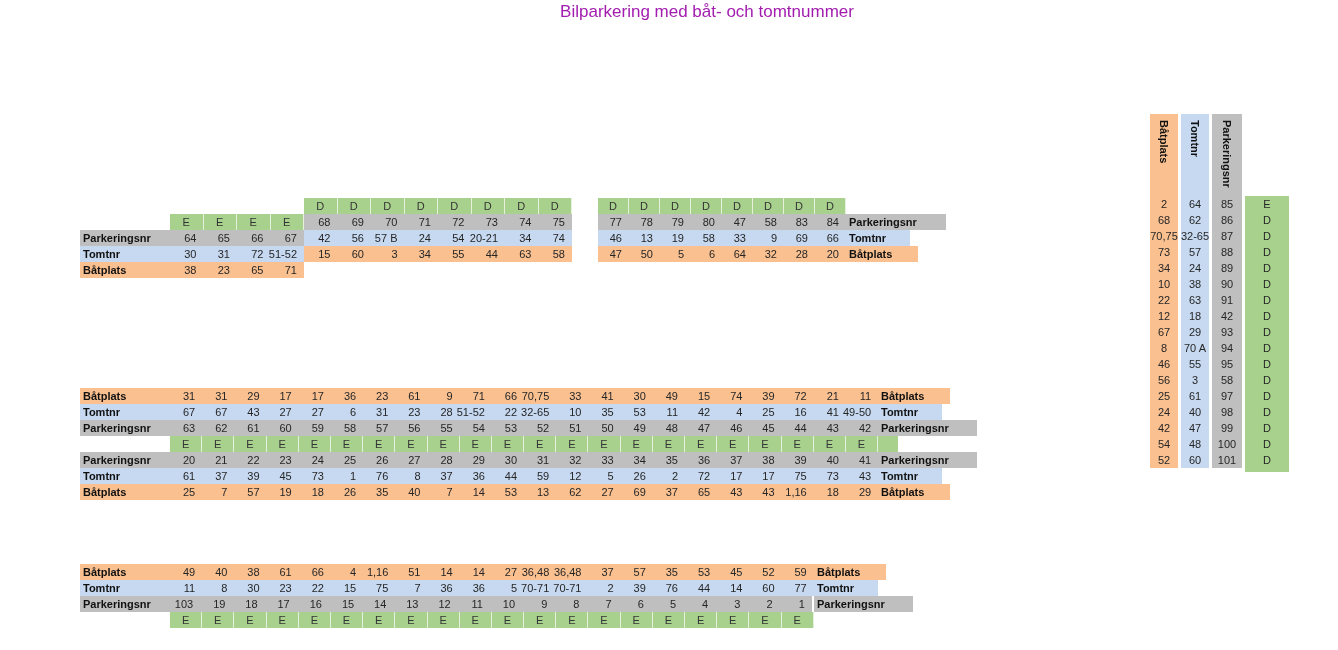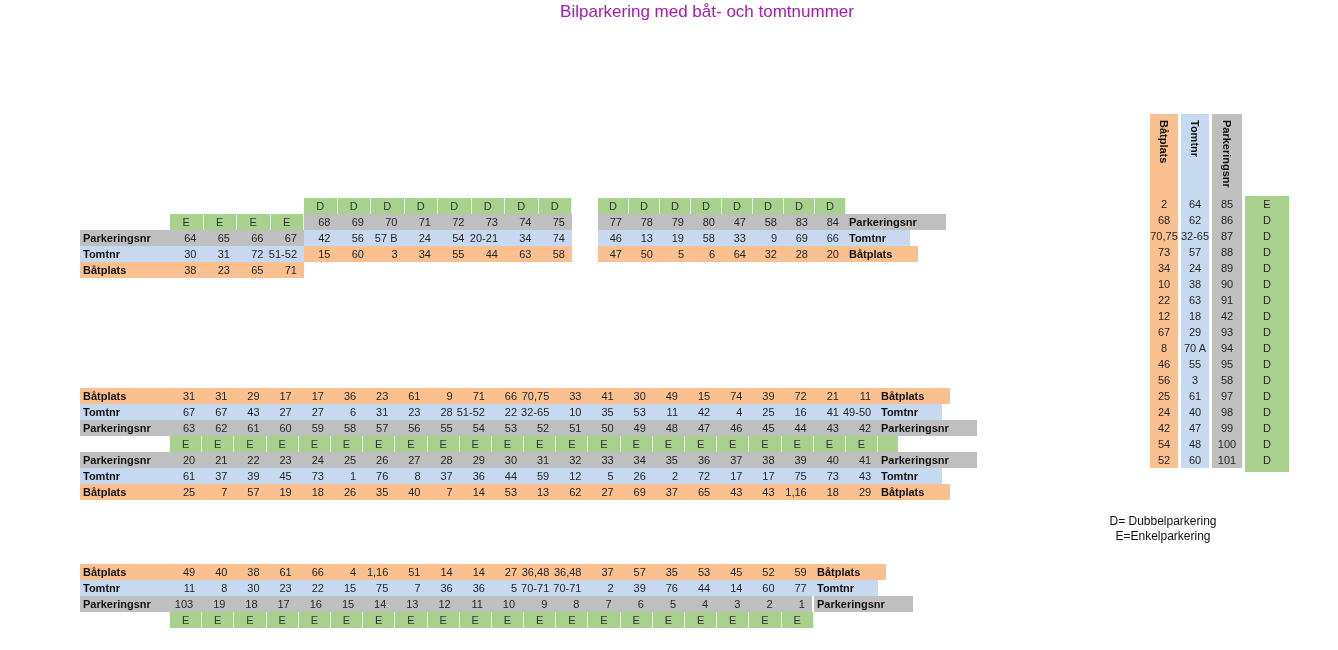--- a/index.html
+++ b/index.html
@@ -508,18 +508,14 @@
       <span class="vcell">D</span>
       <span class="vcell">D</span>
       <span class="vcell">D</span>
       <span class="vcell">D</span>
       <span class="vcell">D</span>
       <span class="vcell">D</span>
       <span class="vcell">D</span>
       <span class="vcell">D</span>
     </div>
 
-  <div class="legend">
-    <div>D= Dubbelparkering</div>
-    <div>E=Enkelparkering</div>
-  </div>
 
 </div>
 
 </body></html>

